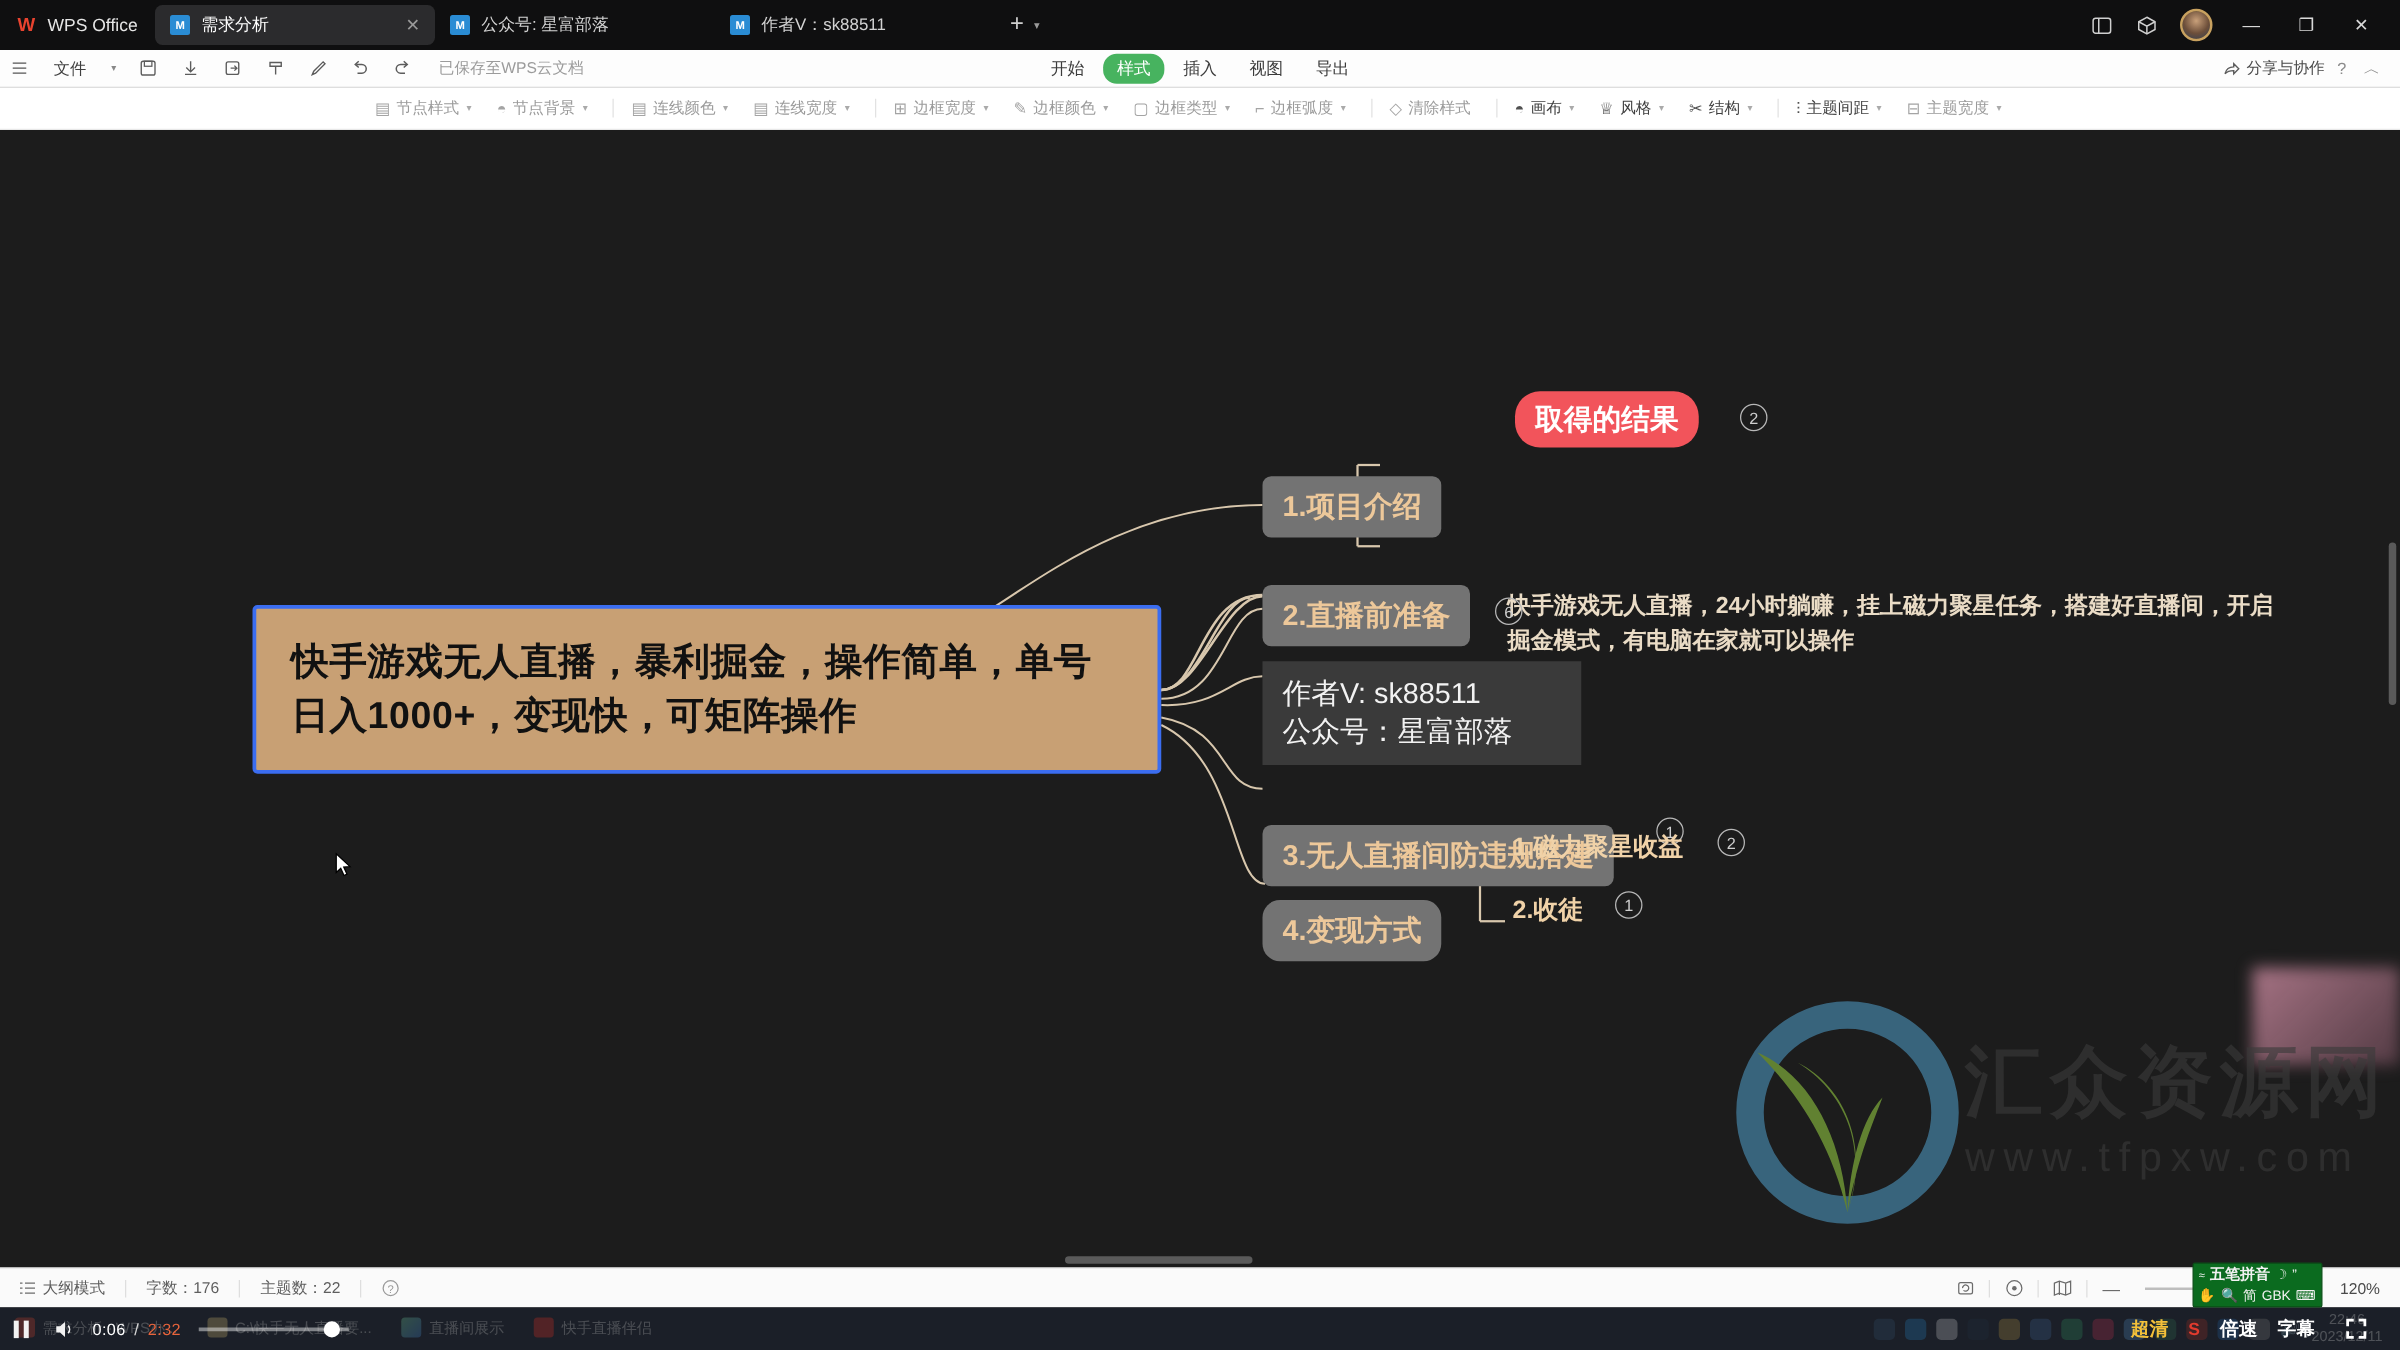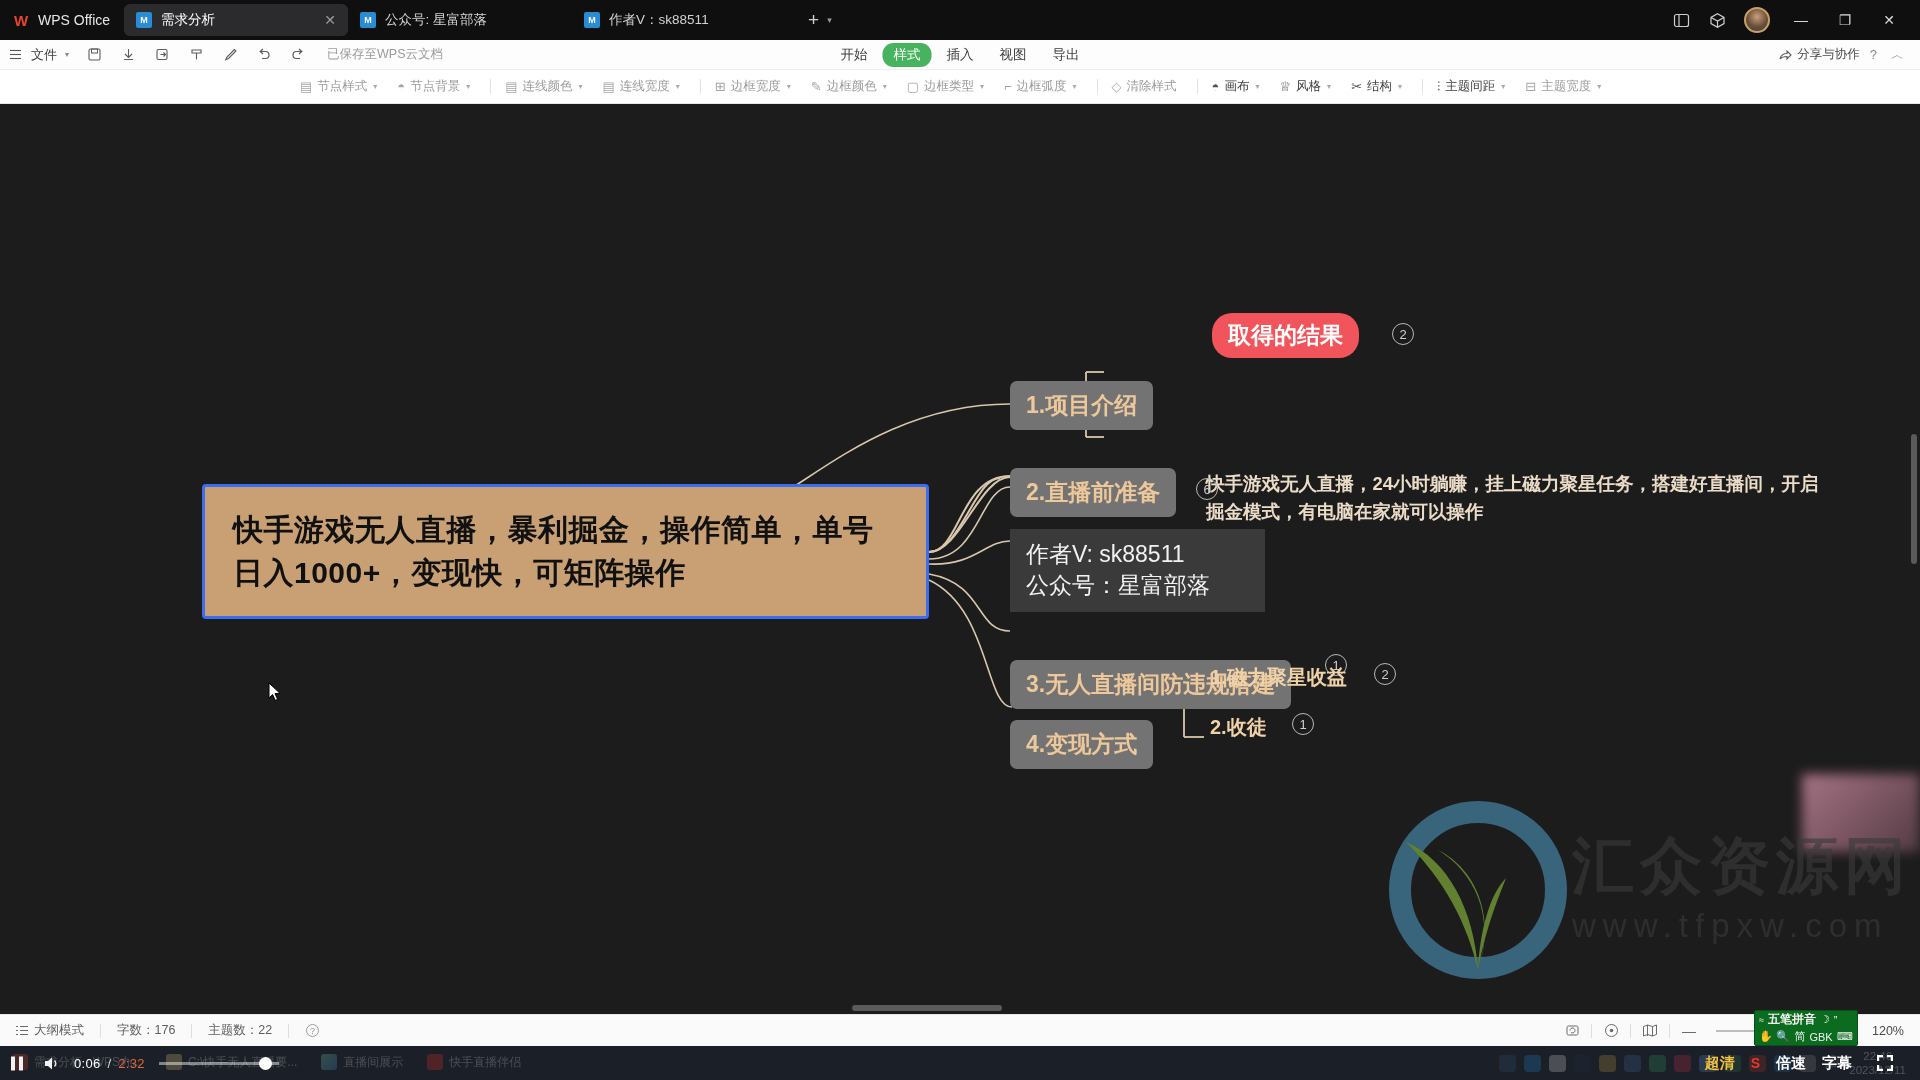--- a/index.html
+++ b/index.html
@@ -56,21 +56,21 @@
 
   
   .menubar {
     position: absolute; top: 40px; left: 0; width: 1920px; height: 30px;
     background: #fdfdfd; display: flex; align-items: center; border-bottom: 1px solid #eeeeee;
   }
   .qbtn {
     display: inline-flex; align-items: center; justify-content: center;
     height: 26px; min-width: 28px; color: #5c5c5c; font-size: 14px; margin: 0 3px;
   }
-  .file-btn { display: inline-flex; align-items: center; gap: 8px; color: #3f3f3f; font-size: 13px; padding: 0 8px 0 10px; text-align: right; }
+  .file-btn { display: inline-flex; align-items: center; gap: 20px; color: #3f3f3f; font-size: 13px; padding: 0 8px 0 10px; text-align: right; }
   .saved-text { color: #9b9b9b; font-size: 12.5px; margin-left: 12px; }
   .menu-center { position: absolute; left: 50%; transform: translateX(-50%); display: flex; align-items: center; gap: 4px; }
   .menu-item { font-size: 13.5px; color: #3c3c3c; padding: 3px 11px; border-radius: 11px; }
   .menu-item.active { background: #47b35f; color: #ffffff; }
   .menu-right { margin-left: auto; display: flex; align-items: center; gap: 6px; padding-right: 12px; }
   .share-btn { display: inline-flex; align-items: center; gap: 5px; font-size: 12.5px; color: #4a4a4a; }
   .mr-ico { color: #8b8b8b; font-size: 13px; padding: 0 4px; }
 
   
   .ribbon {
@@ -460,21 +460,21 @@
   <div class="badge" style="left:1196px; top:374px;">6</div>
 
   <div class="node-author" style="position:absolute; left:1010px; top:425px; width:255px;">
     <div>作者V: sk88511</div>
     <div>公众号：星富部落</div>
   </div>
 
   <div class="node node-branch" style="left:1010px; top:556px;">3.无人直播间防违规搭建</div>
   <div class="badge" style="left:1325px; top:550px;">1</div>
 
-  <div class="node node-branch" style="left:1010px; top:616px;">4.变现方式</div>
+  <div class="node node-branch" style="left:1010px; top:616px;border-radius:14px;">4.变现方式</div>
 
   <div class="node-sub" style="position:absolute; left:1210px; top:560px;">1.磁力聚星收益</div>
   <div class="badge" style="left:1374px; top:559px;">2</div>
 
   <div class="node-sub" style="position:absolute; left:1210px; top:610px;">2.收徒</div>
   <div class="badge" style="left:1292px; top:609px;">1</div>
 
   <div class="pink-blob"></div>
 
   <div class="wm">

